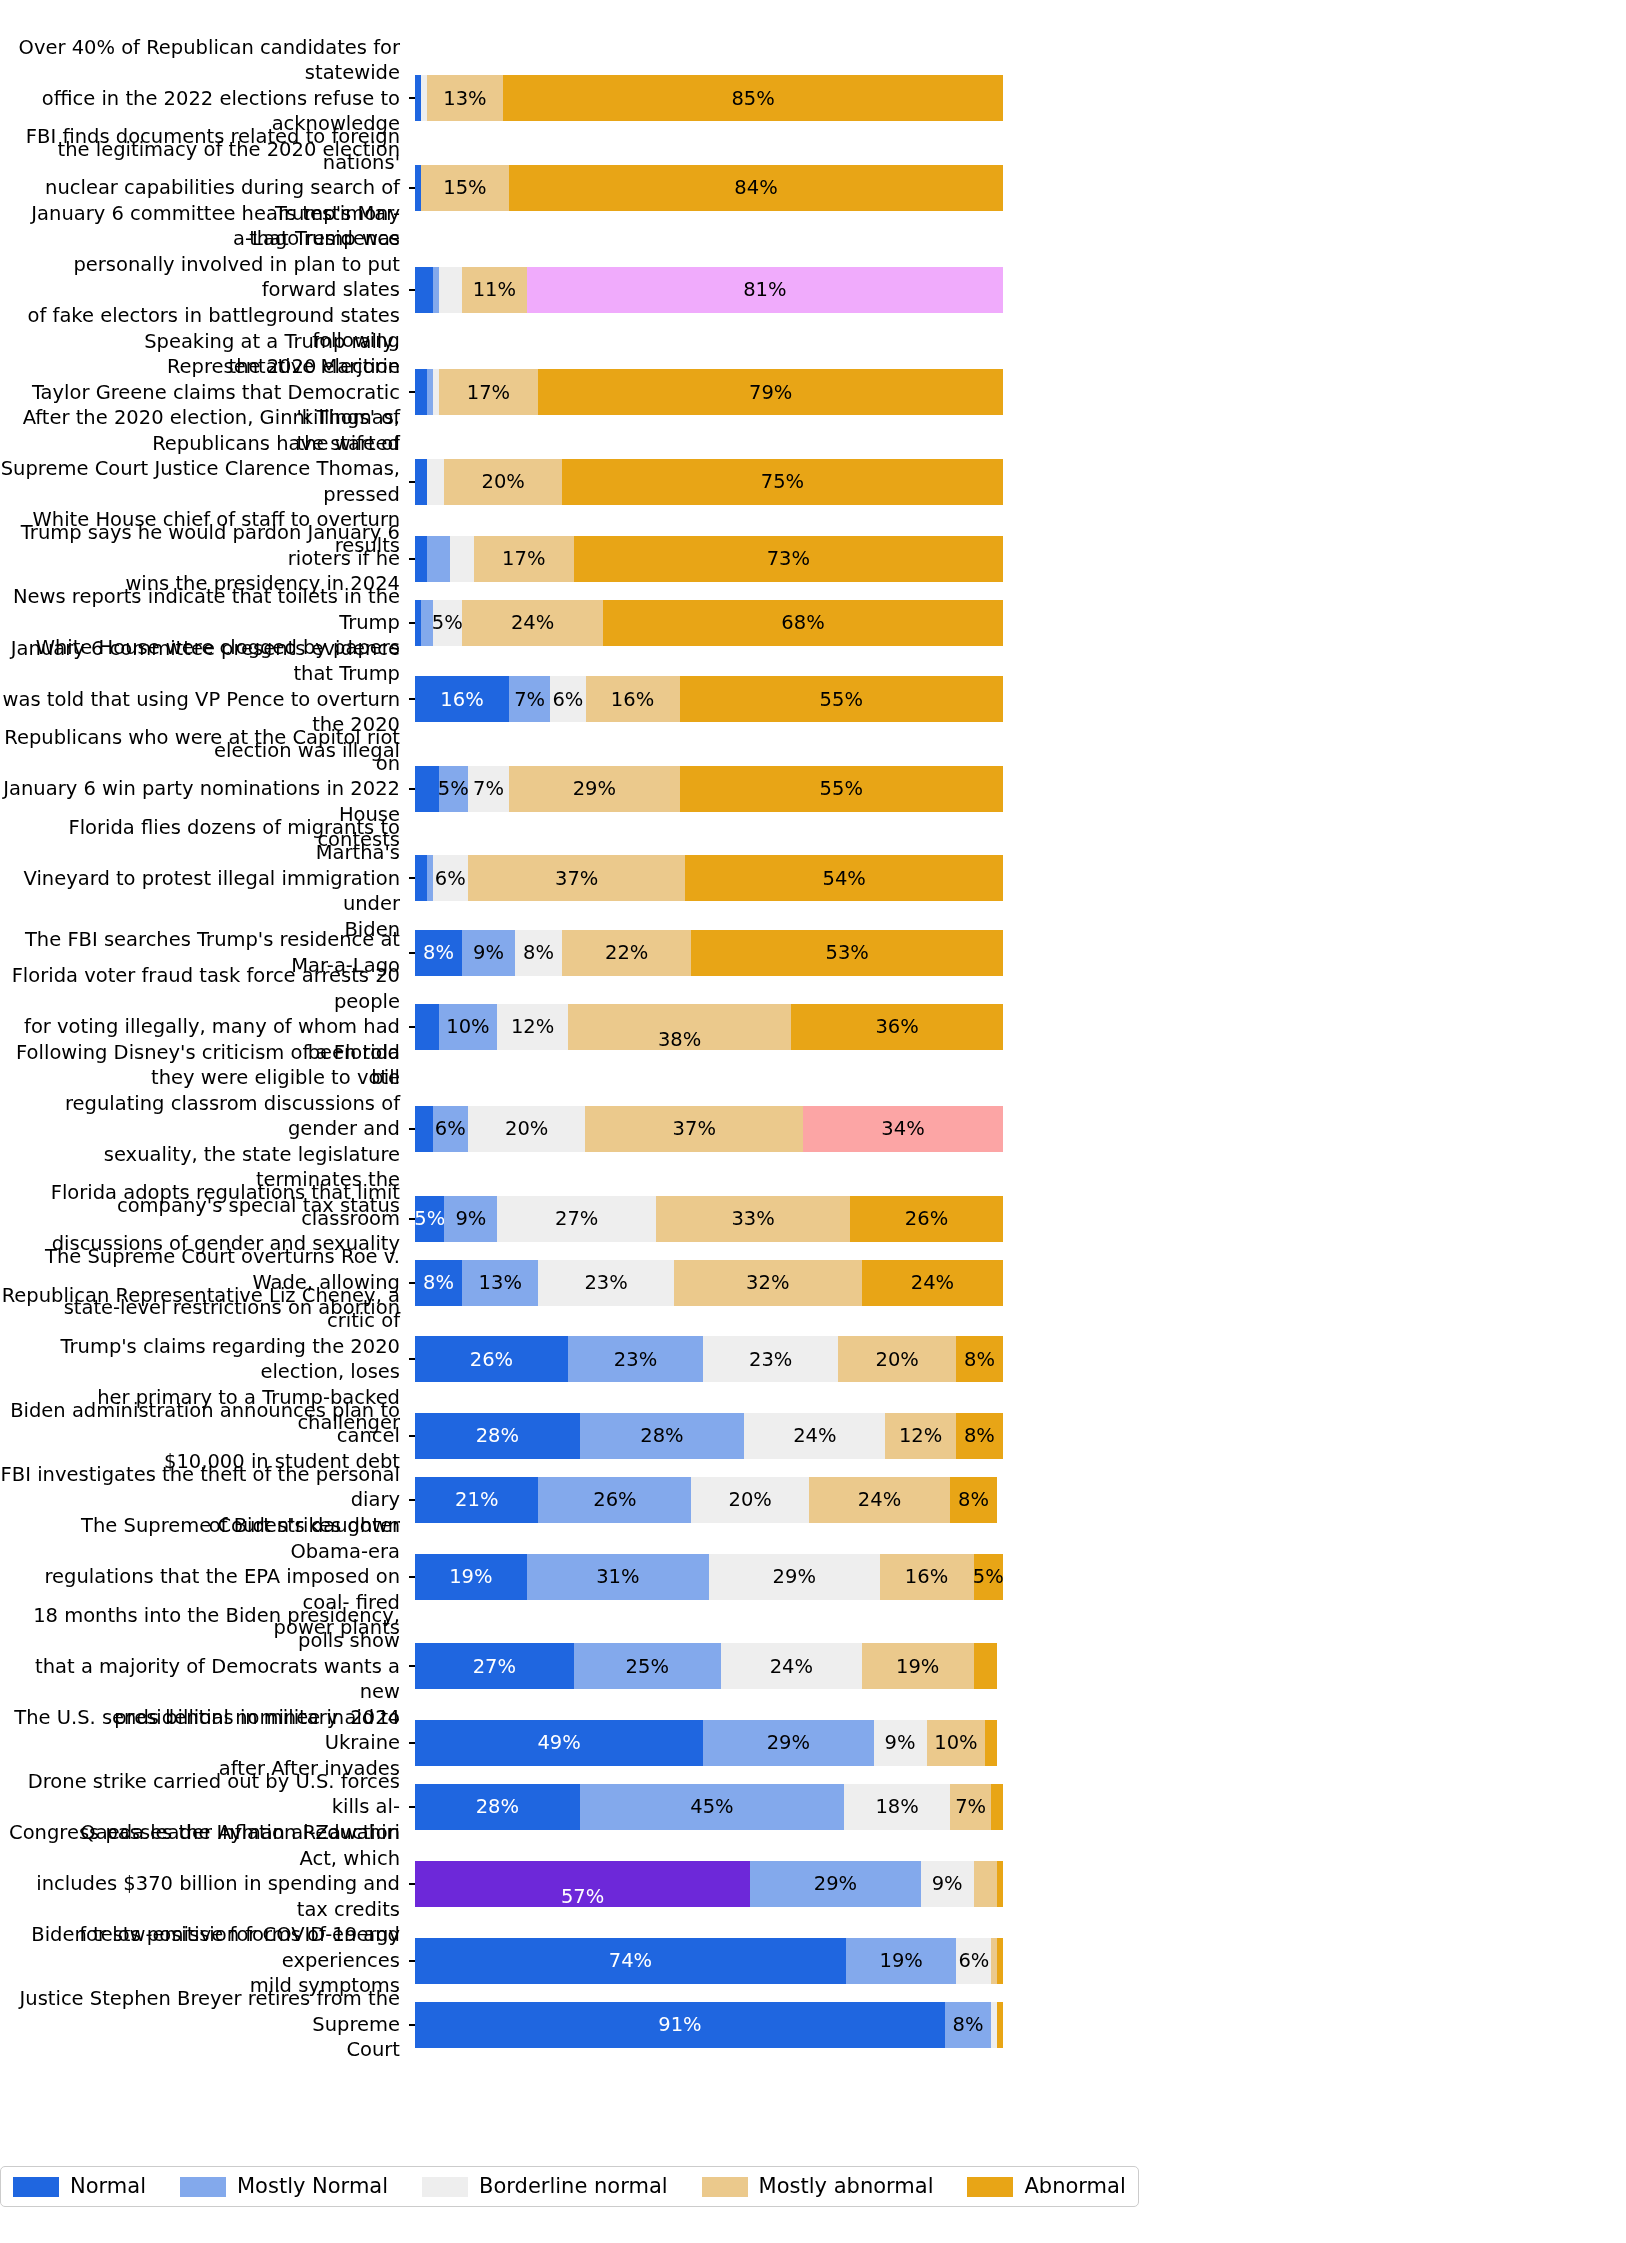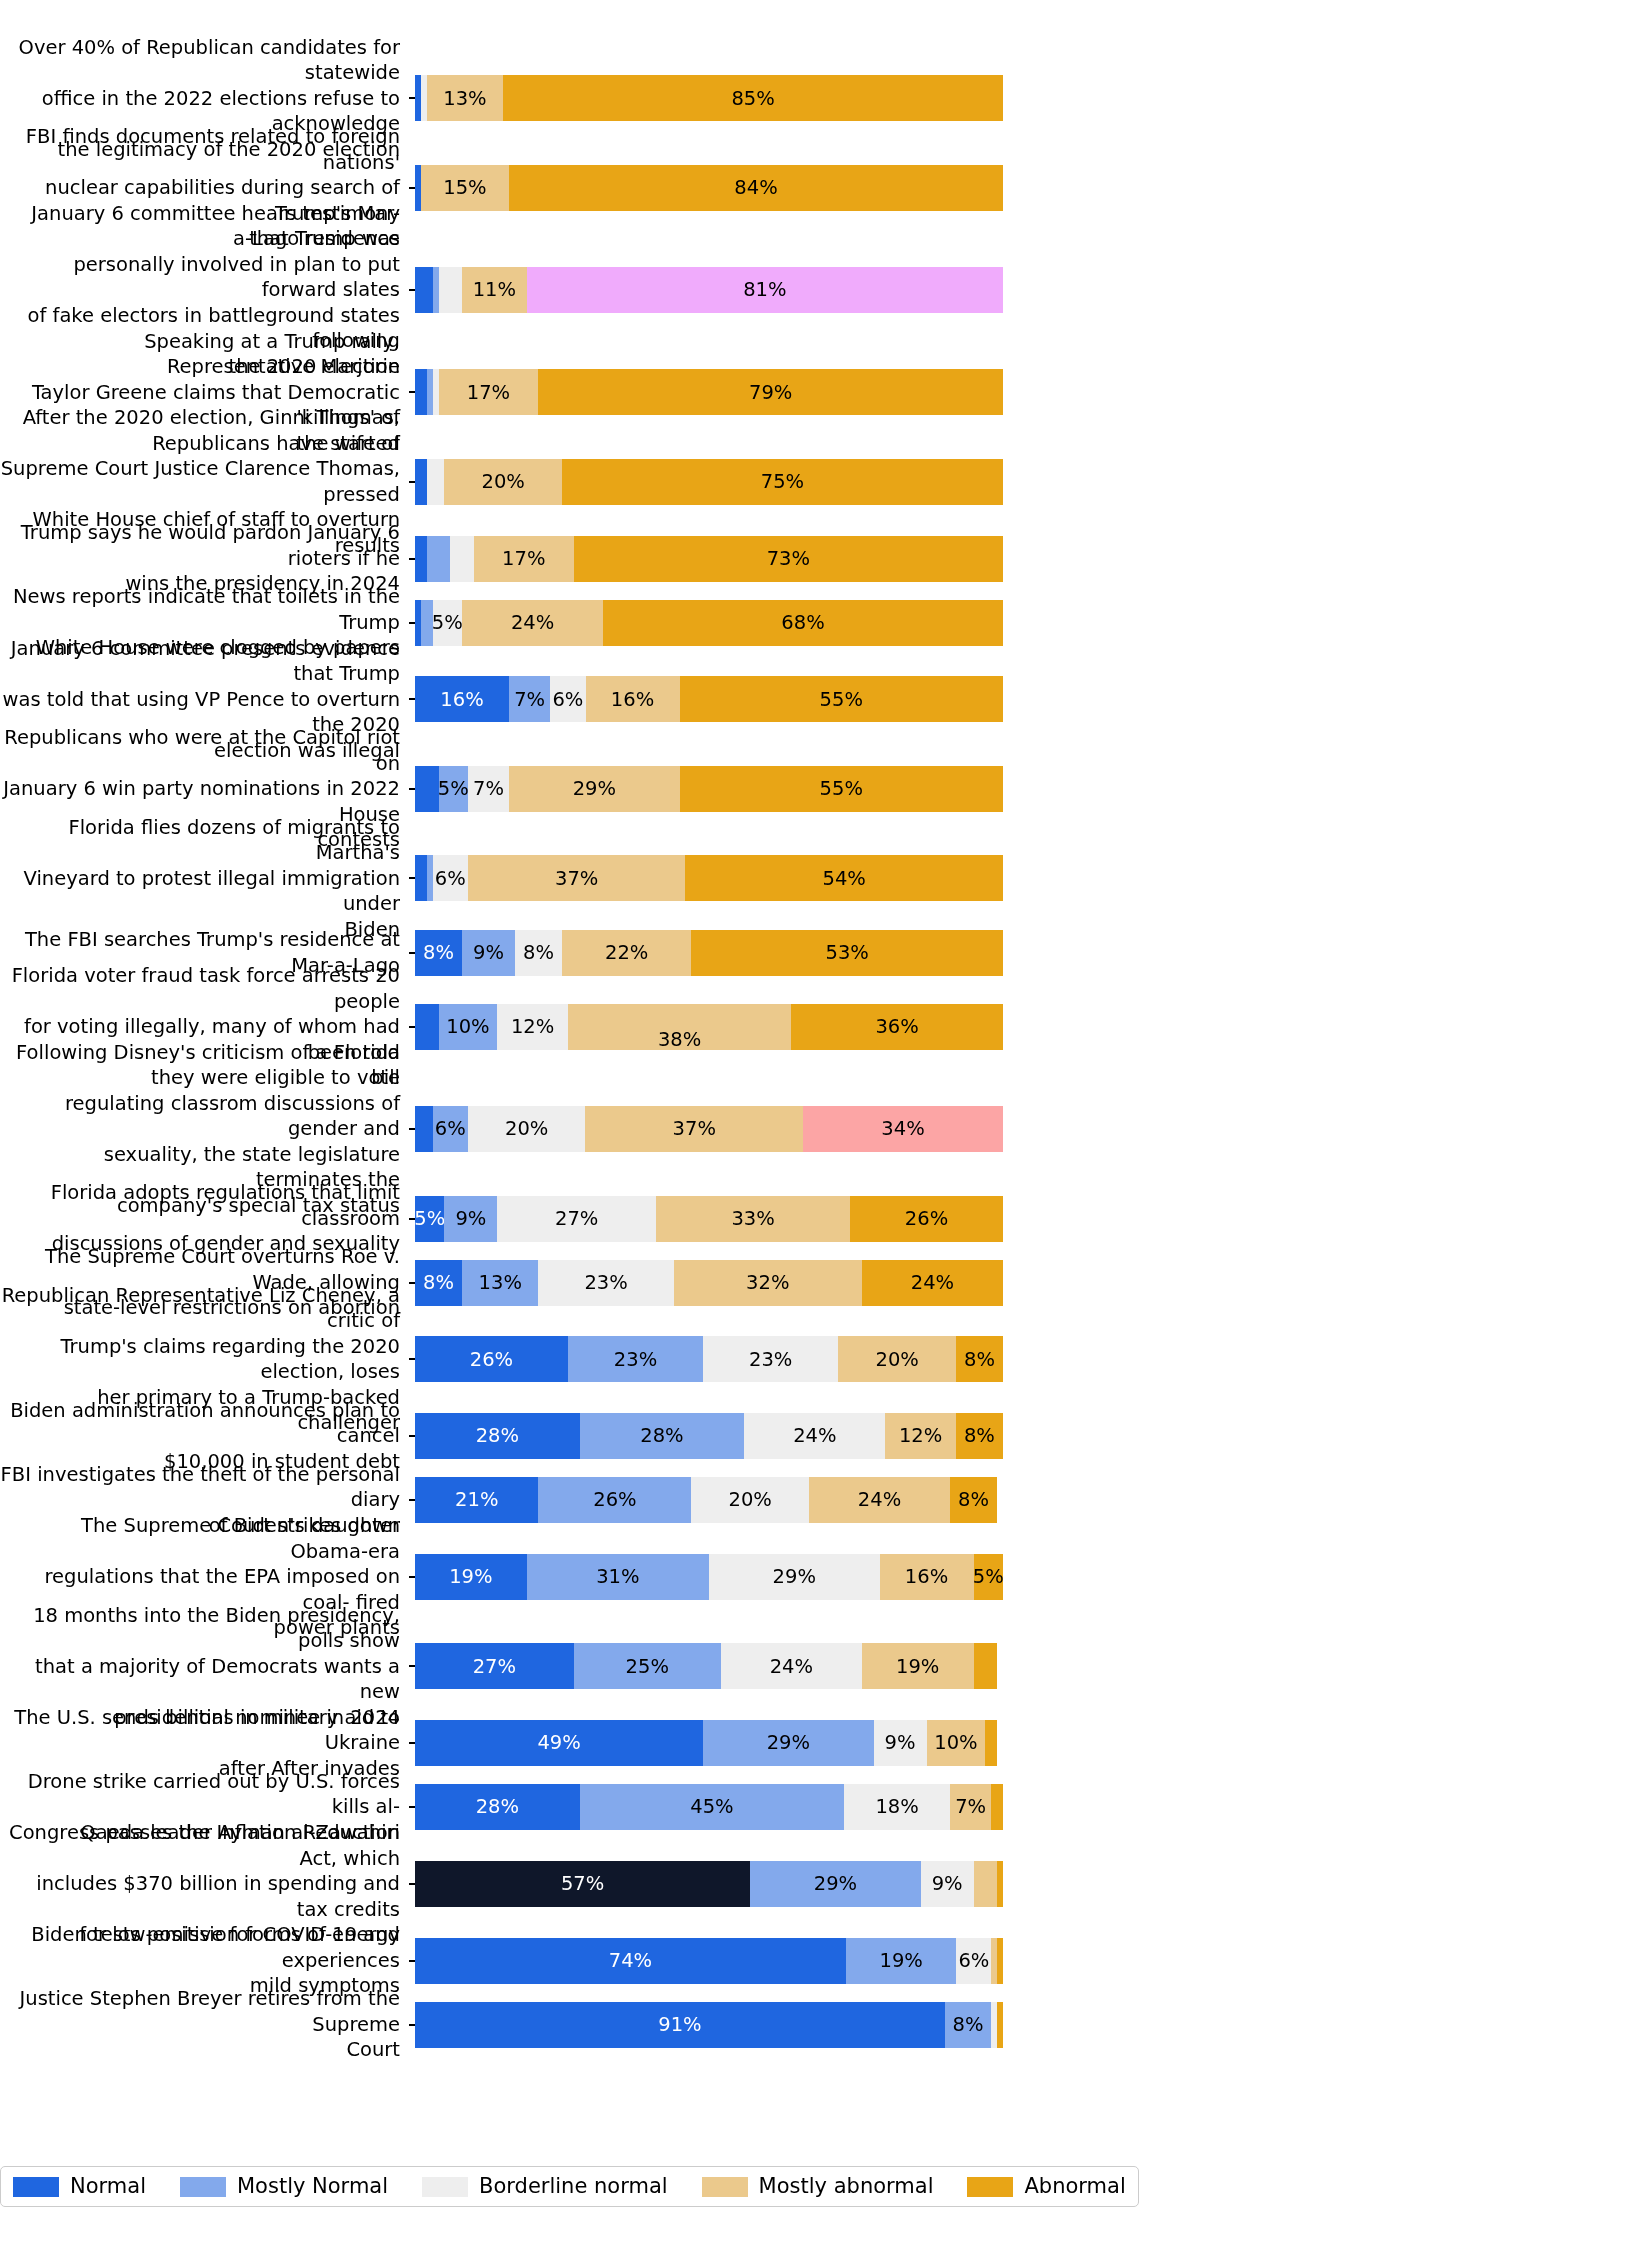--- a/index.html
+++ b/index.html
@@ -554,21 +554,21 @@
           </div>
           <div class="seg" title="Abnormal: 2%" style="width: 11.76px; background: rgb(232, 165, 22); color: rgb(0, 0, 0);"></div>
         </div>
       </div>
       <div class="bar-row" style="height: 76.5px; margin-bottom: 13px;">
         <div class="row-label">Congress passes the Inflation Reduction Act, which
 includes $370 billion in spending and tax credits
 for low-emission forms of energy</div>
         <div class="tick-mark"></div>
         <div class="bar-track" style="height: 46px;">
-          <div class="seg" title="Normal: 57%" style="width: 335.16px; background: #0f172a; color: rgb(255, 255, 255);">
+          <div class="seg" title="Normal: 57%" style="width: 335.16px; background: #6d28d9; color: rgb(255, 255, 255); align-items: flex-end;">
             <span class="seg-label">57%</span>
           </div>
           <div class="seg" title="Mostly Normal: 29%" style="width: 170.52px; background: rgb(131, 169, 236); color: rgb(0, 0, 0);">
             <span class="seg-label">29%</span>
           </div>
           <div class="seg" title="Borderline normal: 9%" style="width: 52.92px; background: rgb(238, 238, 238); color: rgb(0, 0, 0);">
             <span class="seg-label">9%</span>
           </div>
           <div class="seg" title="Mostly abnormal: 4%" style="width: 23.52px; background: rgb(235, 201, 140); color: rgb(0, 0, 0);"></div>
           <div class="seg" title="Abnormal: 1%" style="width: 5.88px; background: rgb(232, 165, 22); color: rgb(0, 0, 0);"></div>

